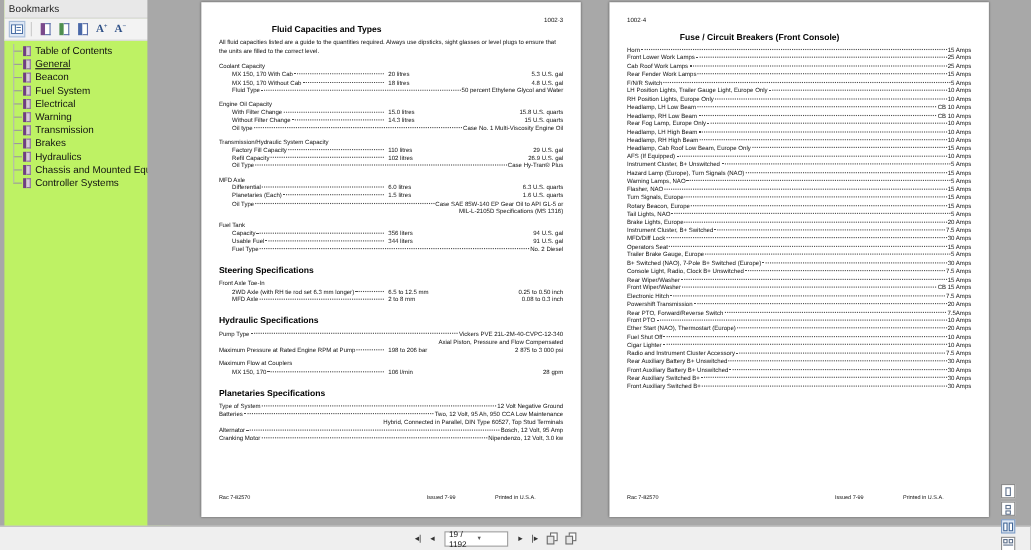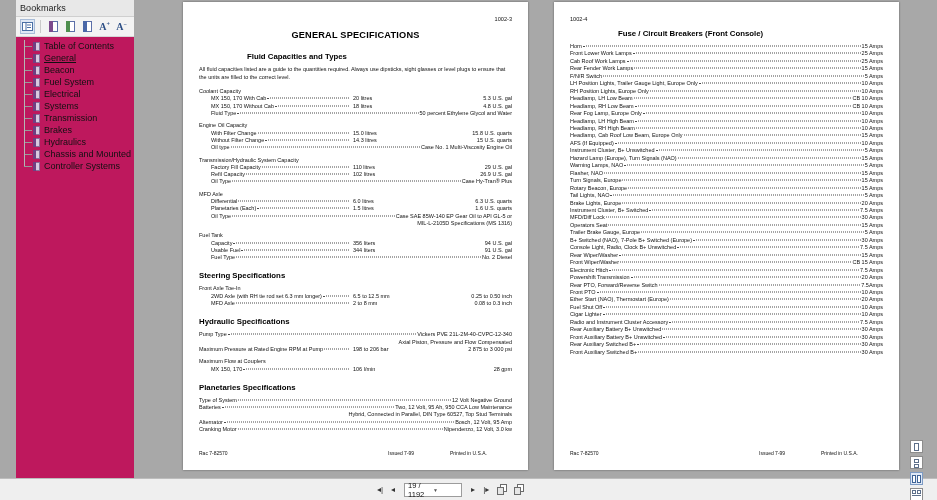--- a/index.html
+++ b/index.html
@@ -7,22 +7,22 @@
     margin: 0; padding: 0;
     width: 937px; height: 500px;
     overflow: hidden;
     font-family: "Liberation Sans", sans-serif;
     background: #a8a8a8;
   }
   #app { position: relative; width: 937px; height: 500px; }
 
   
   #bookmarks {
-    position: absolute; left: 16px; top: 0; width: 152px; height: 478px;
-    background: #be185d; border-right: 1px solid #9a9a9a;
+    position: absolute; left: 4px; top: 0; width: 152px; height: 478px;
+    background: #bef264; border-right: 1px solid #9a9a9a;
     display: flex; flex-direction: column;
   }
   .bm-titlebar {
     height: 17px; background: #e8e8e8;
     border-bottom: 1px solid #cfcfcf;
     display: flex; align-items: center; padding: 0 4px;
     font-size: 9px; color: #222;
   }
   .bm-title { flex: 1; letter-spacing: .1px; }
   .bm-tb-ico { font-size: 8px; color: #333; padding: 0 2px; line-height: 1; }
@@ -256,21 +256,21 @@
             <b></b>
           </span>
           <span class="bm-label">Electrical</span>
         </div>
         <div class="bm-row">
           <span class="bm-dash"></span>
           <span class="bm-ico">
             <i></i>
             <b></b>
           </span>
-          <span class="bm-label">Systems</span>
+          <span class="bm-label">Warning</span>
         </div>
         <div class="bm-row">
           <span class="bm-dash"></span>
           <span class="bm-ico">
             <i></i>
             <b></b>
           </span>
           <span class="bm-label">Transmission</span>
         </div>
         <div class="bm-row">
@@ -305,21 +305,20 @@
           </span>
           <span class="bm-label">Controller Systems</span>
         </div>
       </div>
   </div>
 
   <div id="viewport">
 
     <div class="page" id="page-left">
       <div class="pg-num" style="text-align:right">1002-3</div>
-      <div class="doc-title">GENERAL SPECIFICATIONS</div>
       <div id="left-body">
           <div class="sec-head first">Fluid Capacities and Types</div>
           <div class="para">All fluid capacities listed are a guide to the quantities required. Always use dipsticks, sight glasses or level plugs to ensure that the units are filled to the correct level.</div>
           <div class="grp">
             <div class="grp-title">Coolant Capacity</div>
             <div class="dotrow ind">
               <span class="dr-label">MX 150, 170 With Cab</span>
               <span class="dr-dots"></span>
               <span class="dr-mid">20 litres</span>
               <span class="dr-right">5.3 U.S. gal</span>

